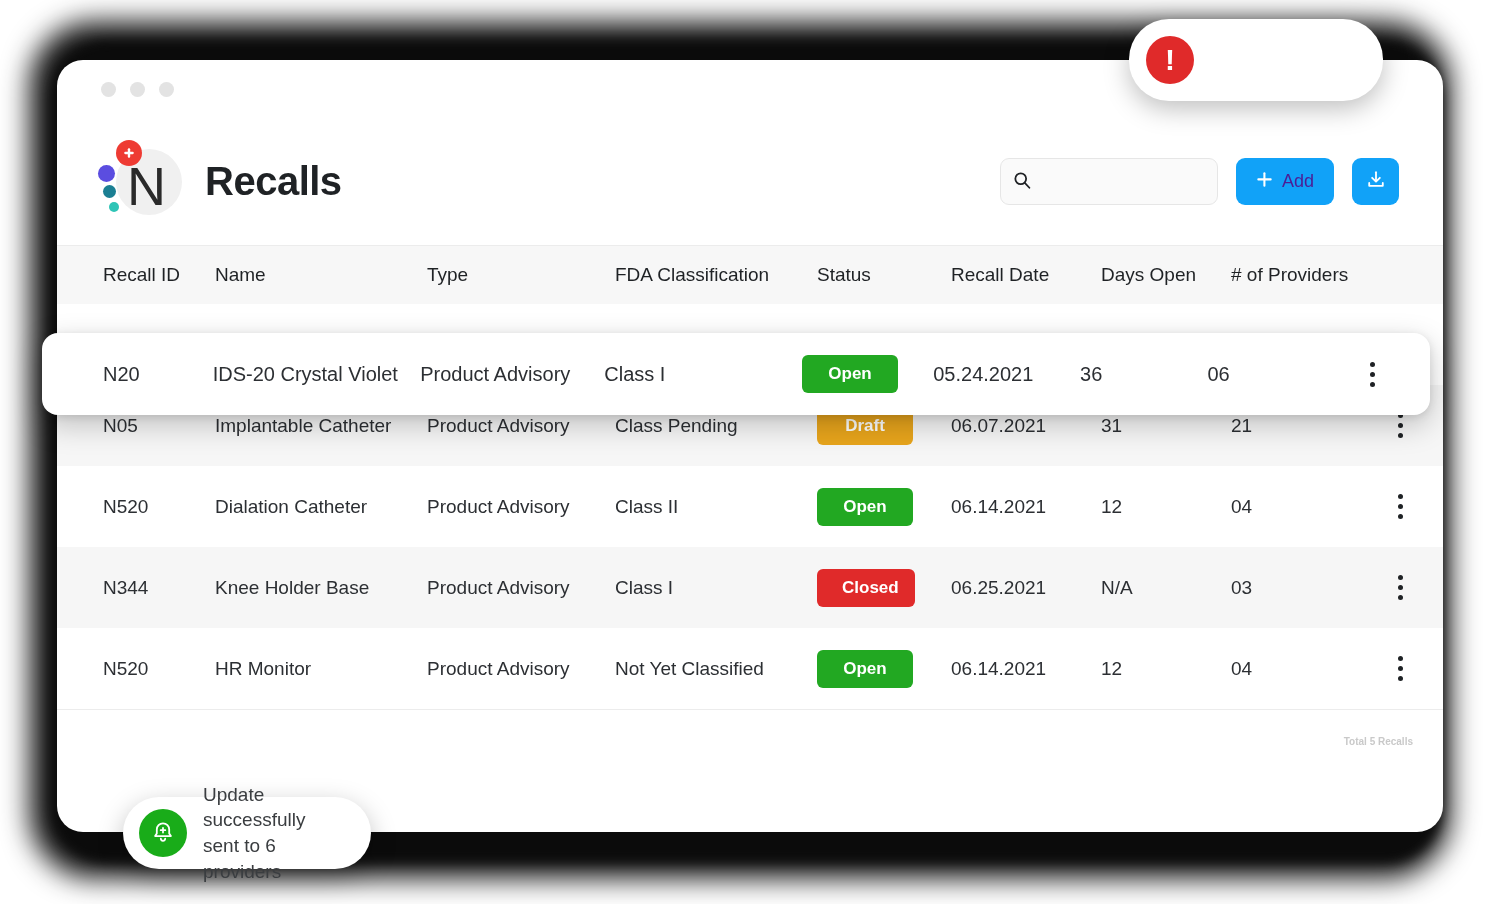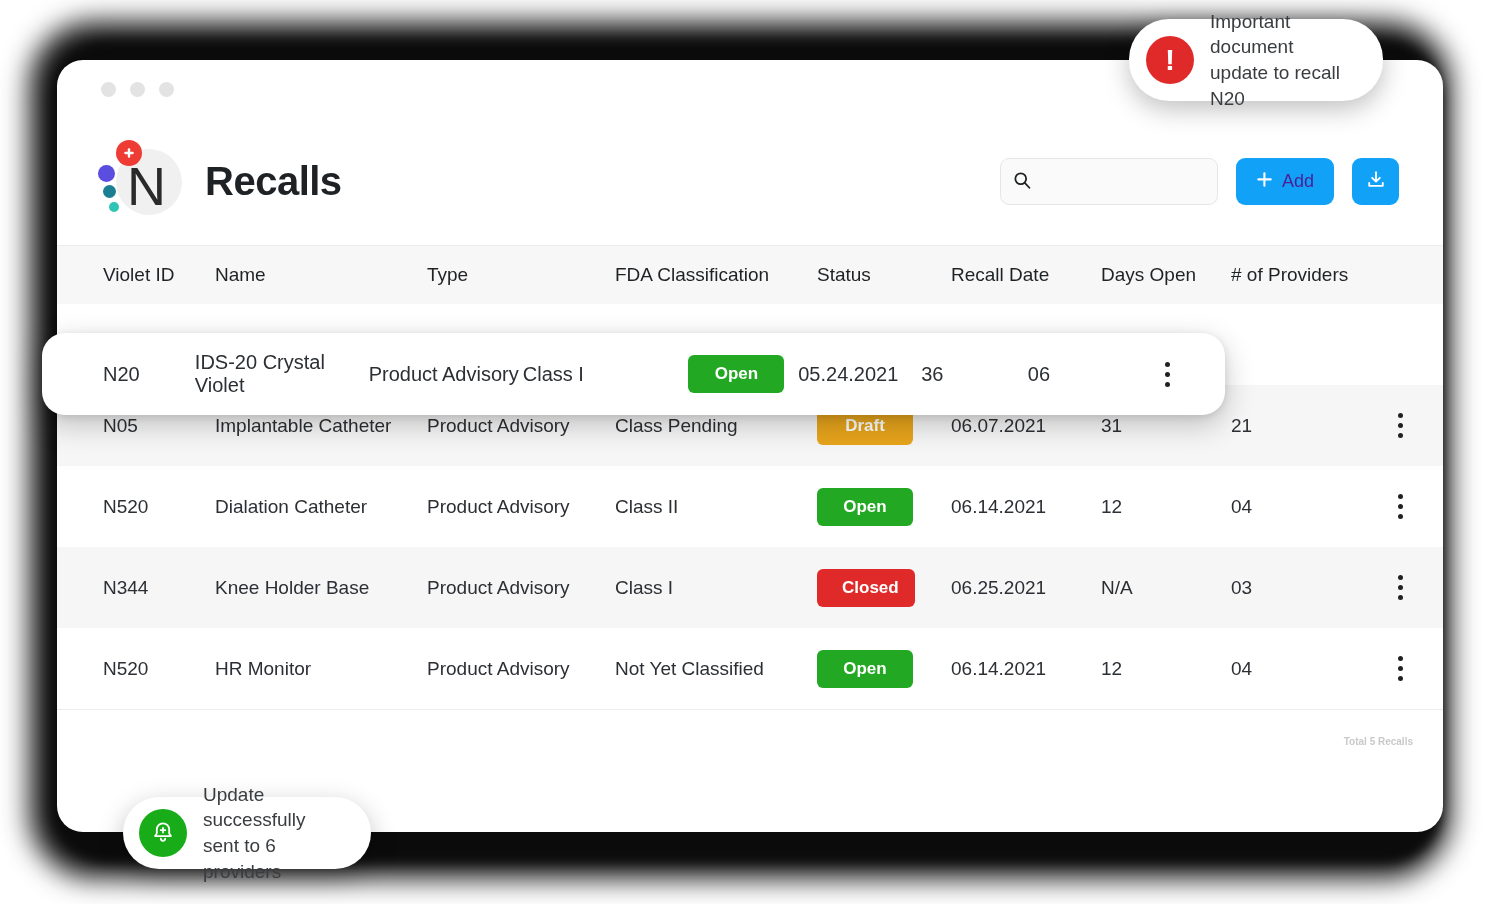--- a/index.html
+++ b/index.html
@@ -250,24 +250,24 @@
     font-size: 10px;
     color: #c9c9c9;
     font-weight: bold;
   }
 
   
   .highlight-row {
     position: absolute;
     left: 42px;
     top: 333px;
-    width: 1183px;
+    width: 1388px;
     height: 82px;
     background: #ffffff;
-    border-radius: 23px;
+    border-radius: 16px;
     box-shadow: 0 10px 30px rgba(0,0,0,0.22), 0 2px 8px rgba(0,0,0,0.10);
     display: flex;
     align-items: center;
     padding: 0 43px 0 61px;
     z-index: 30;
   }
   .highlight-row .cell { font-size: 20px; }
 
   
   .toast {
@@ -381,21 +381,21 @@
             </svg>
           </span>
         </button>
 
       </div>
     </div>
 
     <div class="table">
 
       <div class="thead">
-        <div class="th c-id">Violet ID</div>
+        <div class="th c-id">Recall ID</div>
         <div class="th c-name">Name</div>
         <div class="th c-type">Type</div>
         <div class="th c-class">FDA Classification</div>
         <div class="th c-status">Status</div>
         <div class="th c-date">Recall Date</div>
         <div class="th c-days">Days Open</div>
         <div class="th c-prov"># of Providers</div>
         <div class="c-menu"></div>
       </div>
 
@@ -495,22 +495,20 @@
           <i></i>
           <i></i>
         </span>
       </div>
   </div>
 
   <div class="toast toast-top">
     <span class="toast-icon icon-alert">
       <span class="bang">!</span>
     </span>
-    <span class="toast-text">Important document
-update to recall N20</span>
   </div>
 
   <div class="toast toast-bottom">
     <span class="toast-icon icon-bell">
       <svg width="26" height="26" viewBox="0 0 26 26" aria-hidden="true">
         <path d="M13 3.4 c-3.6 0 -6.2 2.7 -6.2 6.1 v3.9 l-1.7 2.7 h15.8 l-1.7 -2.7 v-3.9 c0 -3.4 -2.6 -6.1 -6.2 -6.1 z" fill="none" stroke="#ffffff" stroke-width="1.8" stroke-linejoin="round"></path>
         <path d="M10.8 18.6 a2.2 2.2 0 0 0 4.4 0" fill="none" stroke="#ffffff" stroke-width="1.8" stroke-linecap="round"></path>
         <rect x="12.1" y="7.0" width="1.8" height="6.4" rx="0.9" fill="#ffffff"></rect>
         <rect x="9.8" y="9.3" width="6.4" height="1.8" rx="0.9" fill="#ffffff"></rect>
       </svg>

